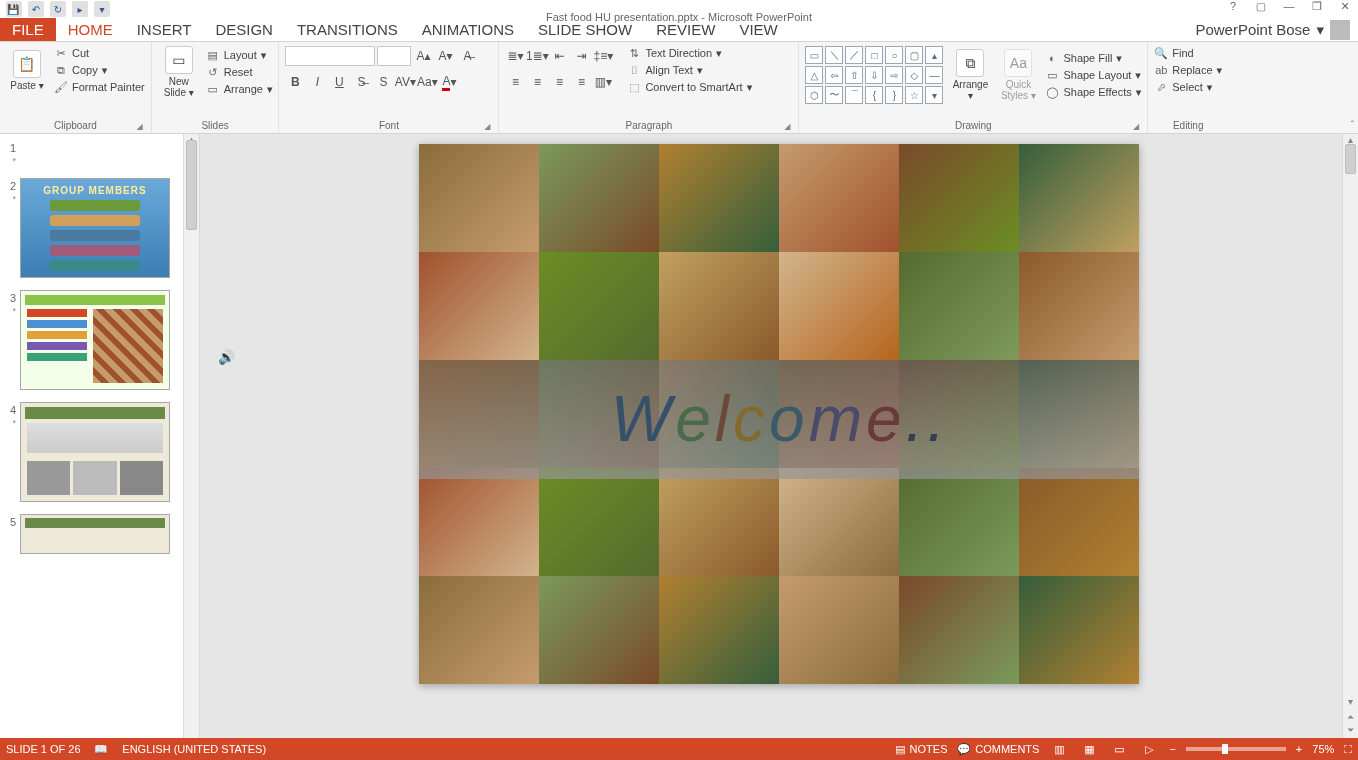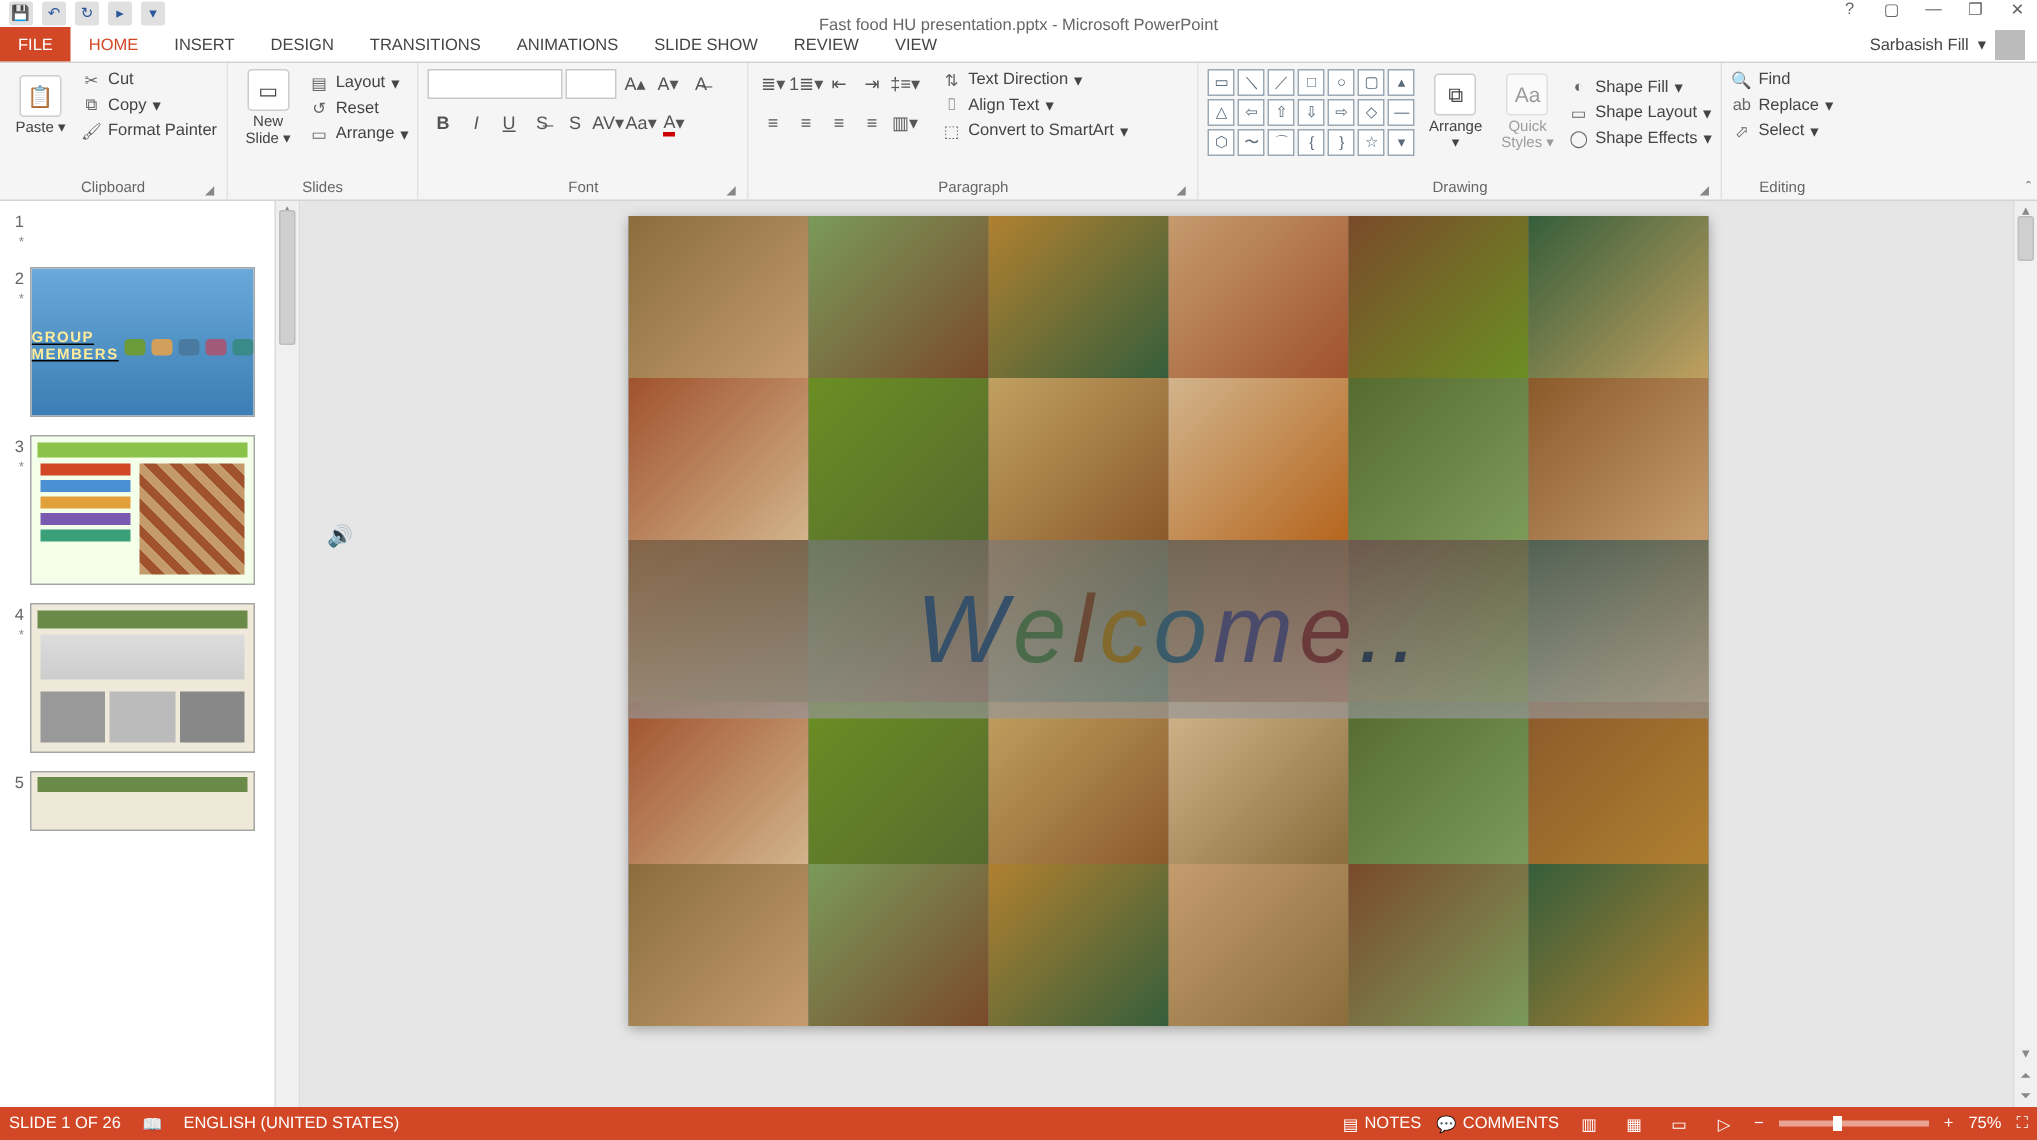--- a/index.html
+++ b/index.html
@@ -7,21 +7,21 @@
 
 
 .titlebar { height: 18px; background: #fff; display: flex; align-items: center; font-size: 11px; color: #444; position: relative; }
 .titlebar .qat { display: flex; gap: 6px; padding-left: 6px; }
 .qat .ico { width: 16px; height: 16px; background: #e0e0e0; border-radius: 2px; font-size: 10px; display:flex; align-items:center; justify-content:center; color:#2a579a;}
 .titlebar .title { position: absolute; left: 50%; transform: translateX(-50%); color: #666; margin-top: 16px; }
 .titlebar .winbtns { position: absolute; right: 4px; top: 0; display: flex; gap: 10px; color: #666; }
 .winbtns span { width: 18px; text-align: center; cursor: pointer; }
 
 
-.tabs { height: 24px; display: flex; align-items: stretch; font-size: 11px; border-bottom: 1px solid #d4d4d4; }
+.tabs { height: 24px; display: flex; align-items: stretch; font-size: 15px; border-bottom: 1px solid #d4d4d4; }
 .tabs .file { background: #d24726; color: #fff; padding: 0 12px; display:flex; align-items:center; }
 .tabs .tab { padding: 0 12px; display:flex; align-items:center; color:#444; cursor:pointer; text-transform: uppercase; }
 .tabs .tab.active { color:#d24726; border-bottom: none; }
 .tabs .spacer { flex: 1; }
 .tabs .user { padding-right: 8px; display:flex; align-items:center; gap:6px; color:#444; }
 .tabs .avatar { width: 20px; height: 20px; background: #bbb; }
 
 
 .ribbon { height: 92px; background: #f5f5f5; border-bottom: 1px solid #d4d4d4; display: flex; font-size: 11px; color:#444; position: relative; }
 .group { border-right: 1px solid #e2e2e2; padding: 4px 6px 2px 6px; display:flex; flex-direction:column; justify-content:space-between; }
@@ -57,21 +57,21 @@
 .thumbs { flex:1; overflow:hidden; padding: 6px 4px 0 4px; }
 .thumb-row { display:flex; gap:4px; margin-bottom: 12px; }
 .thumb-row .num { width: 12px; font-size: 11px; color:#666; text-align:right; }
 .thumb-row .star { font-size: 9px; color:#888; }
 .thumb-row .numcol { display:flex; flex-direction:column; align-items:flex-end; gap:2px; padding-top:2px; }
 .thumb { width: 150px; height: 100px; border:1px solid #a6a6a6; background: #e8e8e8; position:relative; overflow:hidden; cursor:pointer; }
 .thumb.selected { outline: 2px solid #d24726; }
 .thumb .collage { position:absolute; inset:0; display:grid; grid-template-columns: repeat(4,1fr); grid-auto-rows: 1fr; }
 .thumb .collage div { border:1px solid rgba(255,255,255,.6); }
 .thumb .banner { position:absolute; left:0; right:0; top:38%; height:24%; background: rgba(180,180,180,.7); display:flex; align-items:center; justify-content:center; font-style:italic; font-family: cursive; font-size:12px; color:#334; }
-.thumb2 { background: linear-gradient(#6aa9d9,#3b7eb5); display:flex; flex-direction:row; align-items:center; justify-content:flex-start; padding-top:6px; gap:4px;text-decoration:underline; }
+.thumb2 { background: linear-gradient(#6aa9d9,#3b7eb5); display:flex; flex-direction:column; align-items:center; justify-content:flex-start; padding-top:6px; gap:4px; }
 .thumb2 .t2title { font-size:10px; color:#ffeb99; font-weight:bold; letter-spacing:1px; }
 .thumb2 .chip { width: 90px; height: 11px; border-radius:3px; }
 .thumb3 { background:#f3ffe9; }
 .thumb4 { background:#efe9d9; }
 .thumb5 { background:#efe9d9; }
 
 .panel-scroll { width: 16px; background:#f0f0f0; border-left:1px solid #dcdcdc; position:relative; }
 .panel-scroll .sthumb { position:absolute; left:2px; right:2px; top:6px; height: 90px; background:#cfcfcf; border:1px solid #bdbdbd; border-radius:2px; cursor:pointer; }
 .panel-scroll .arr { position:absolute; left:0; right:0; text-align:center; font-size:9px; color:#888; cursor:pointer; }
 .panel-scroll .arr.up { top:0; }
@@ -134,21 +134,21 @@
   <div class="tab active">HOME</div>
   <div class="tab">INSERT</div>
   <div class="tab">DESIGN</div>
   <div class="tab">TRANSITIONS</div>
   <div class="tab">ANIMATIONS</div>
   <div class="tab">SLIDE SHOW</div>
   <div class="tab">REVIEW</div>
   <div class="tab">VIEW</div>
   <div class="spacer"></div>
   <div class="user">
-    <span>Sarbasish Fill</span>
+    <span>PowerPoint Bose</span>
     <span>▾</span>
     <span class="avatar"></span>
   </div>
 </div>
 
 <div class="ribbon">
 
   <div class="group">
     <div class="body">
       <div class="bigbtn">

